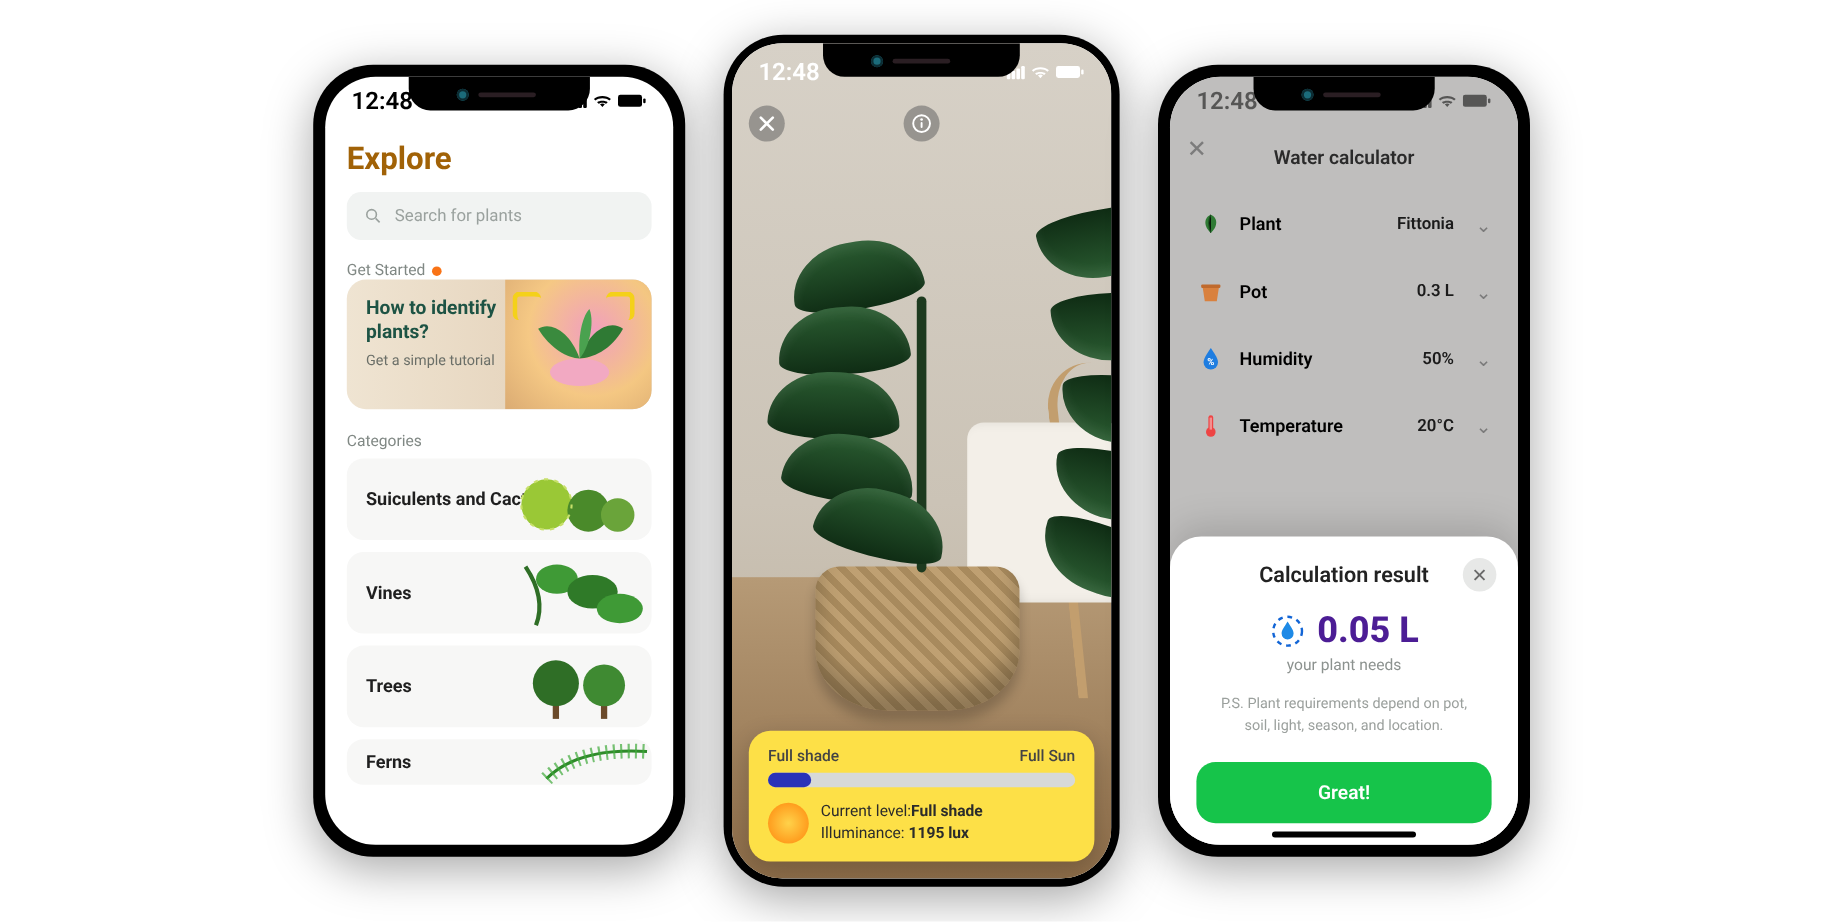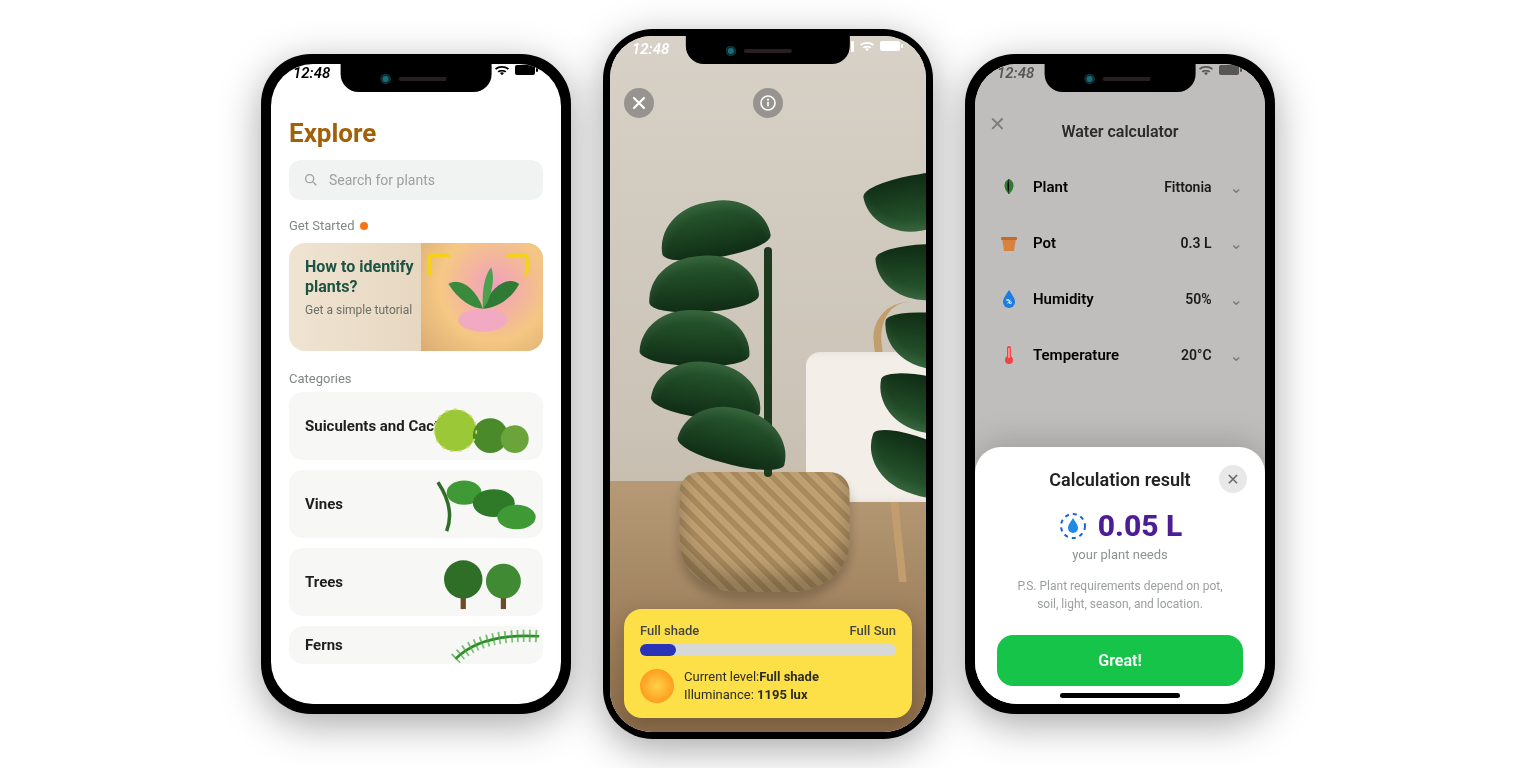--- a/index.html
+++ b/index.html
@@ -9,38 +9,38 @@
   .phone { position:relative; border-radius:50px; background:#000; box-shadow:0 10px 40px rgba(0,0,0,.35); overflow:hidden; }
   .phone.small { width:310px; height:660px; }
   .phone.big   { width:330px; height:710px; }
   .screen { position:absolute; inset:10px; border-radius:42px; overflow:hidden; background:#fff; }
   .phone.big .screen { inset:7px; }
 
   .notch { position:absolute; top:0; left:50%; transform:translateX(-50%); width:52%; height:28px; background:#000; border-bottom-left-radius:18px; border-bottom-right-radius:18px; z-index:20; }
   .notch::before { content:""; position:absolute; left:40px; top:10px; width:10px; height:10px; background:#1b6b7a; border-radius:50%; box-shadow:0 0 0 2px #0c2c33 inset; }
   .notch::after  { content:""; position:absolute; left:58px; top:13px; width:48px; height:4px; background:#2a1e23; border-radius:3px; }
 
-  .statusbar { position:absolute; top:0; left:0; right:0; height:40px; display:flex; justify-content:space-between; align-items:flex-start; padding:0 22px; font-size:15px; font-weight:600; z-index:10;font-style:italic; }
+  .statusbar { position:absolute; top:0; left:0; right:0; height:40px; display:flex; justify-content:space-between; align-items:center; padding:0 22px; font-size:20px; font-weight:600; z-index:10; }
   .statusbar.dark { color:#000; }
   .statusbar.light { color:#fff; }
   .status-icons { display:flex; gap:5px; align-items:center; }
   .sig { display:flex; gap:1px; align-items:flex-end; }
   .sig span { width:3px; background:currentColor; border-radius:1px; }
   .sig span:nth-child(1){height:5px}.sig span:nth-child(2){height:7px}.sig span:nth-child(3){height:9px}.sig span:nth-child(4){height:11px}
   .wifi-ic svg, .batt-ic svg { display:block; }
 
   
   .exp-body { position:absolute; top:42px; left:0; right:0; bottom:0; padding:8px 18px 0; display:flex; flex-direction:column; }
   .exp-title { font-size:26px; font-weight:700; color:#a16207; margin:4px 0 12px; }
   .search { display:flex; align-items:center; gap:10px; background:#f1f3f2; border-radius:12px; padding:12px 14px; }
   .search-ic { width:16px; height:16px; color:#9aa19e; }
   .search-ph { color:#9aa19e; font-size:14px; }
   .section-lbl { margin-top:18px; font-size:13px; color:#808884; font-weight:400; display:flex; align-items:center; gap:6px; }
   .dot-orange { width:8px; height:8px; background:#f97316; border-radius:50%; display:inline-block; }
-  .card-tut { position:relative; margin-top:10px; border-radius:16px; height:108px; overflow:hidden; background:linear-gradient(90deg,#efe4d2 0%, #e6d5be 60%, #d9c3a2 100%); padding:14px 16px; }
+  .card-tut { position:relative; border-radius:16px; height:108px; overflow:hidden; background:linear-gradient(90deg,#efe4d2 0%, #e6d5be 60%, #d9c3a2 100%); padding:14px 16px; }
   .card-tut::after { content:""; position:absolute; right:0; top:0; bottom:0; width:48%; background: radial-gradient(circle at 60% 40%, #f39abf 0%, #f7c77e 55%, #d9a66a 100%); opacity:.9; }
   .tut-title { position:relative; z-index:2; font-size:16px; font-weight:700; color:#1d5344; line-height:1.25; max-width:150px; }
   .tut-sub   { position:relative; z-index:2; margin-top:6px; font-size:12px; color:#6b6f68; }
   .tut-target { position:absolute; right:20px; top:14px; width:86px; height:80px; border:4px solid #f4d11a; border-radius:6px; z-index:3; }
   .tut-target.c1 { border-right:none; border-bottom:none; width:24px; height:24px; right:92px; top:10px; }
   .tut-target.c2 { border-left:none; border-bottom:none; width:24px; height:24px; right:14px; top:10px; }
   .tut-leaf { position:absolute; right:18px; top:18px; width:84px; height:74px; z-index:2; }
 
   .cat-list { margin-top:6px; display:flex; flex-direction:column; gap:10px; }
   .cat-item { position:relative; background:#f7f7f6; border-radius:14px; height:68px; display:flex; align-items:center; padding-left:16px; overflow:hidden; }

